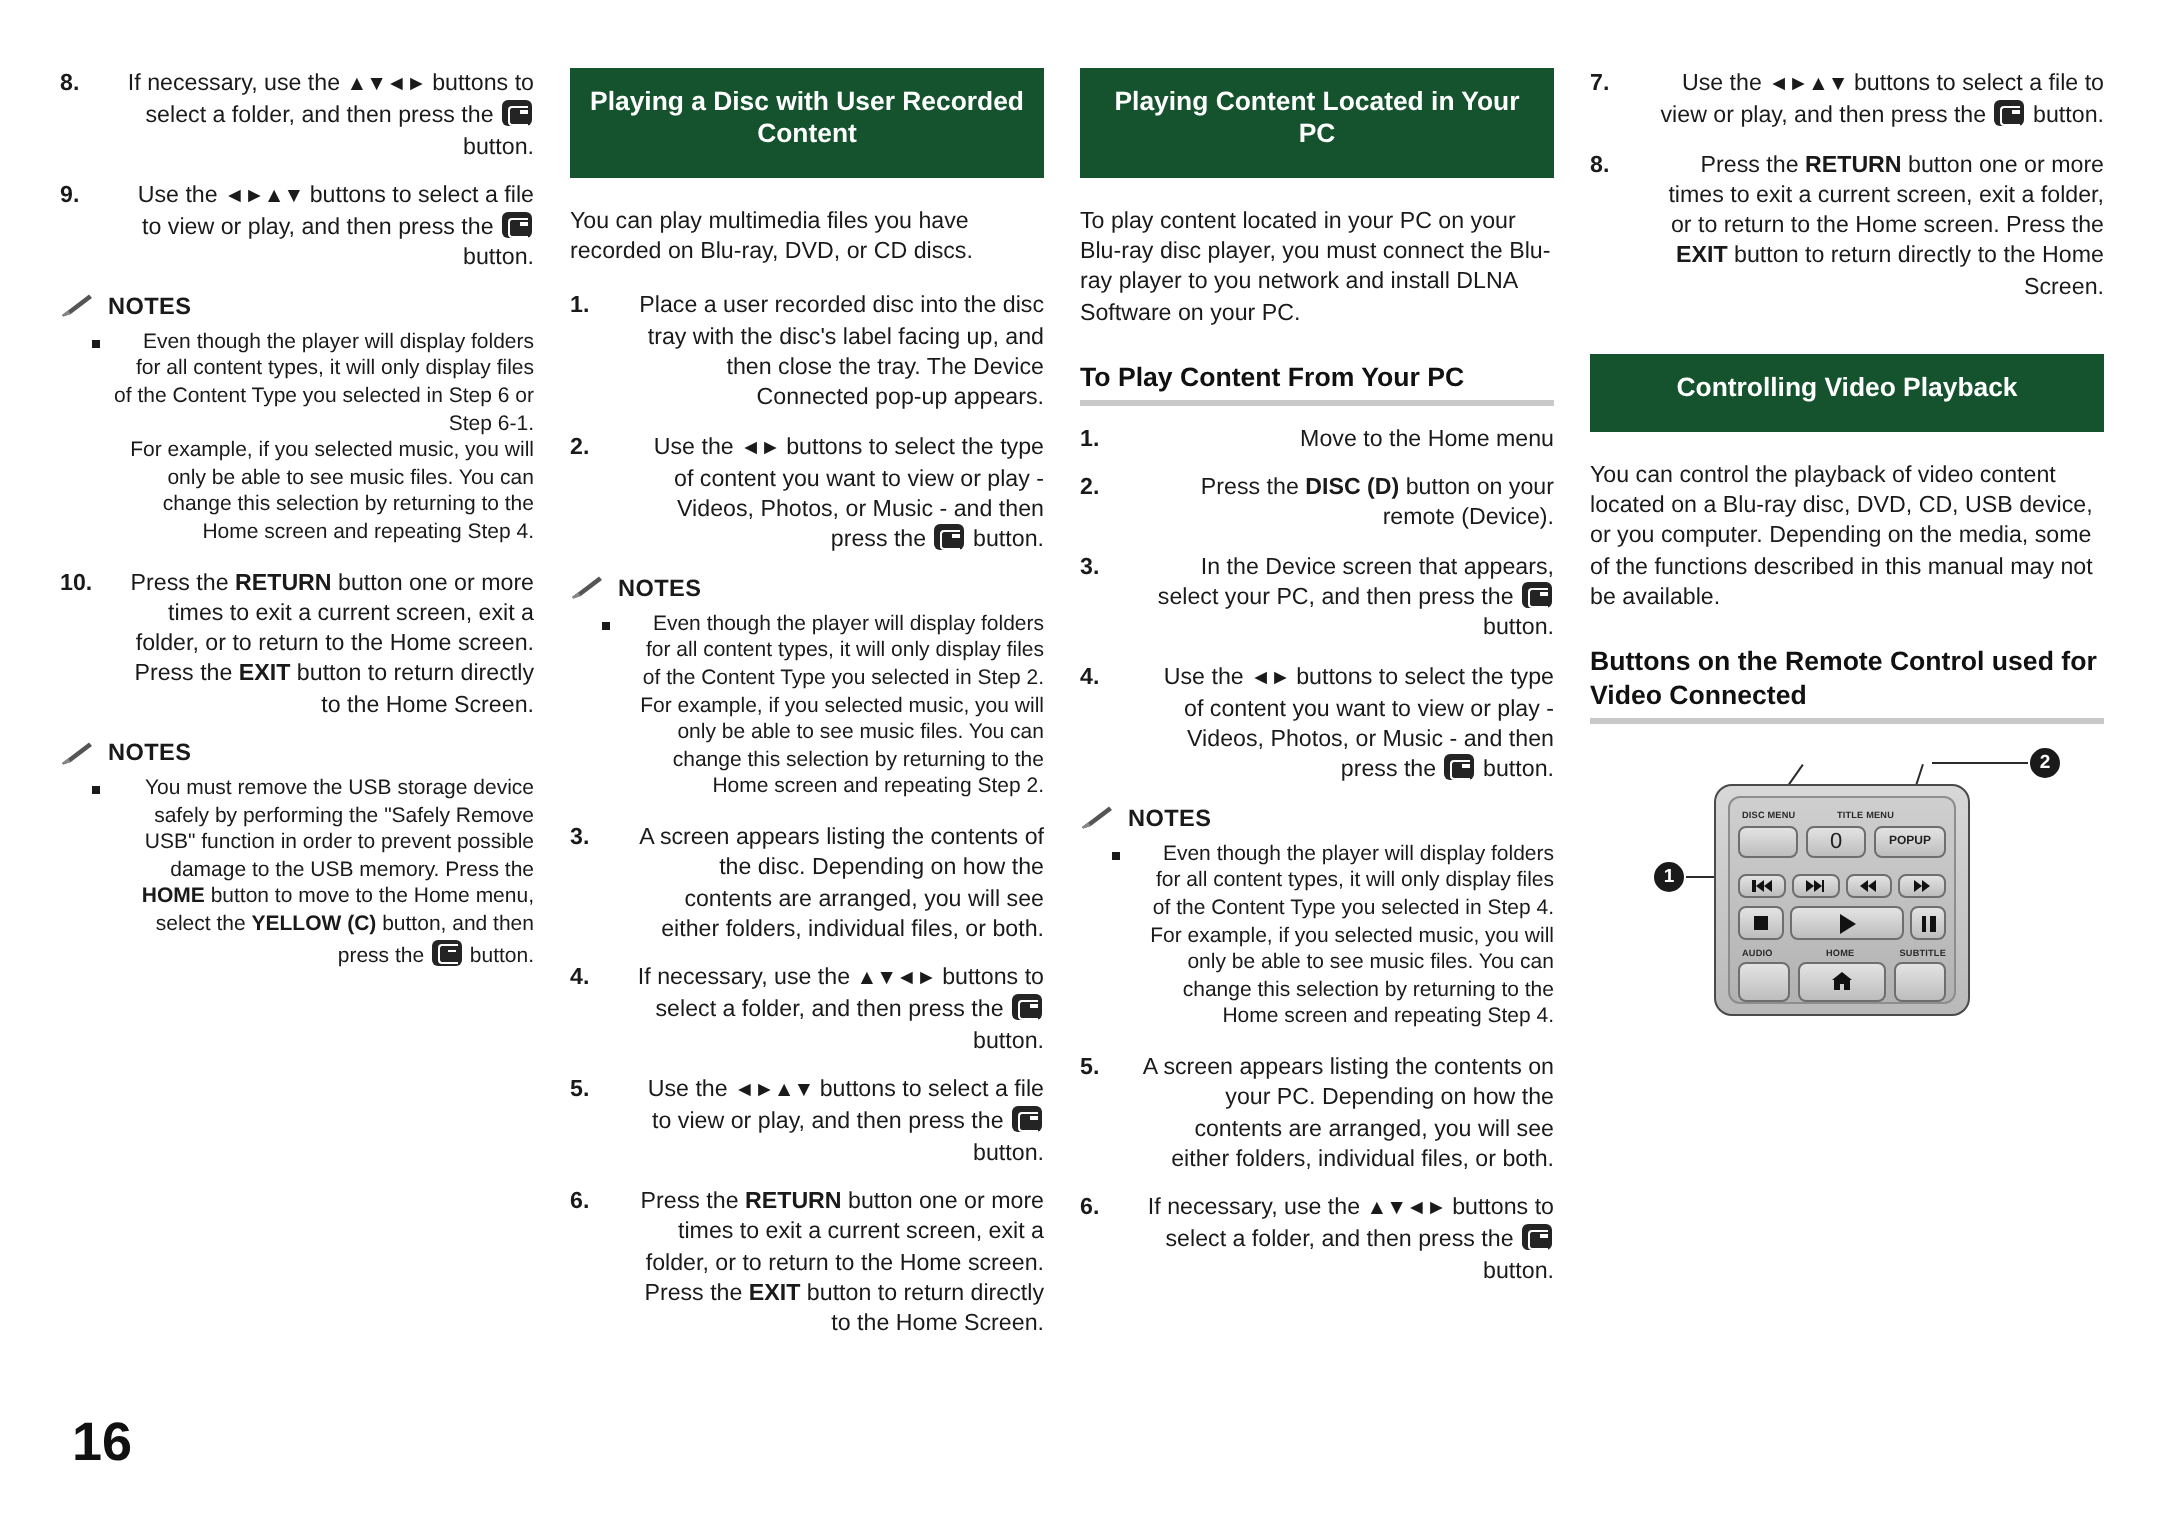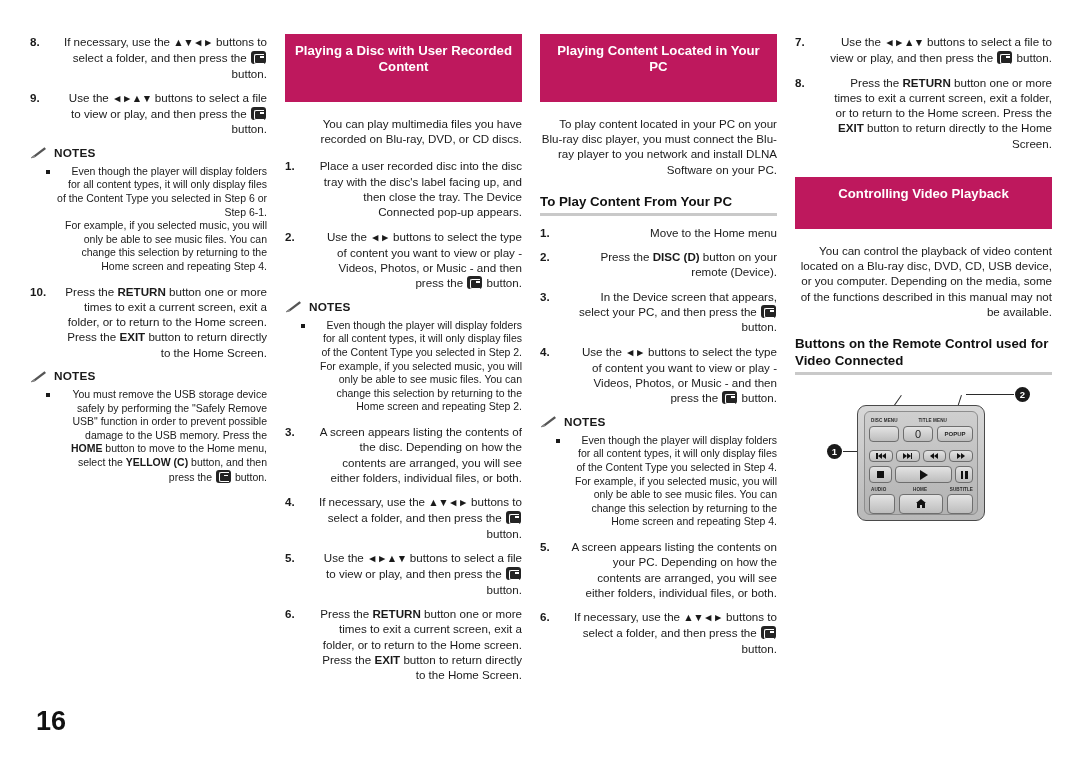--- a/index.html
+++ b/index.html
@@ -21,27 +21,27 @@
     top: 34px; left: 30px;
     width: 1022px;
     display: flex;
     gap: 0px;
   }
   .col { width: 255px; padding-right: 18px; }
   .col.c4 { width: 257px; padding-right: 0; }
 
   
   .bar {
-    background: #be185d;
+    background: #14532d;
     color: #ffffff;
     font-weight: bold;
     font-size: 13.2px;
     line-height: 16px;
     text-align: center;
-    padding: 9px 8px 27px 8px;
+    padding: 9px 8px 14px 8px;
     margin-bottom: 14px;
   }
 
   
   .subhead {
     font-size: 13.3px;
     font-weight: bold;
     line-height: 17px;
     margin: 16px 0 3px 0;
     color: #111;
@@ -50,21 +50,20 @@
     height: 3px;
     background: #c9c9c9;
     margin-bottom: 9px;
   }
 
   
   .intro {
     font-size: 11.6px;
     line-height: 15.2px;
     margin: 0 0 12px 0;
-    text-align: right;
   }
 
   
   ol.steps { list-style: none; margin: 0; padding: 0; }
   .step {
     display: flex;
     font-size: 11.6px;
     line-height: 15.3px;
     margin-bottom: 9px;
   }

